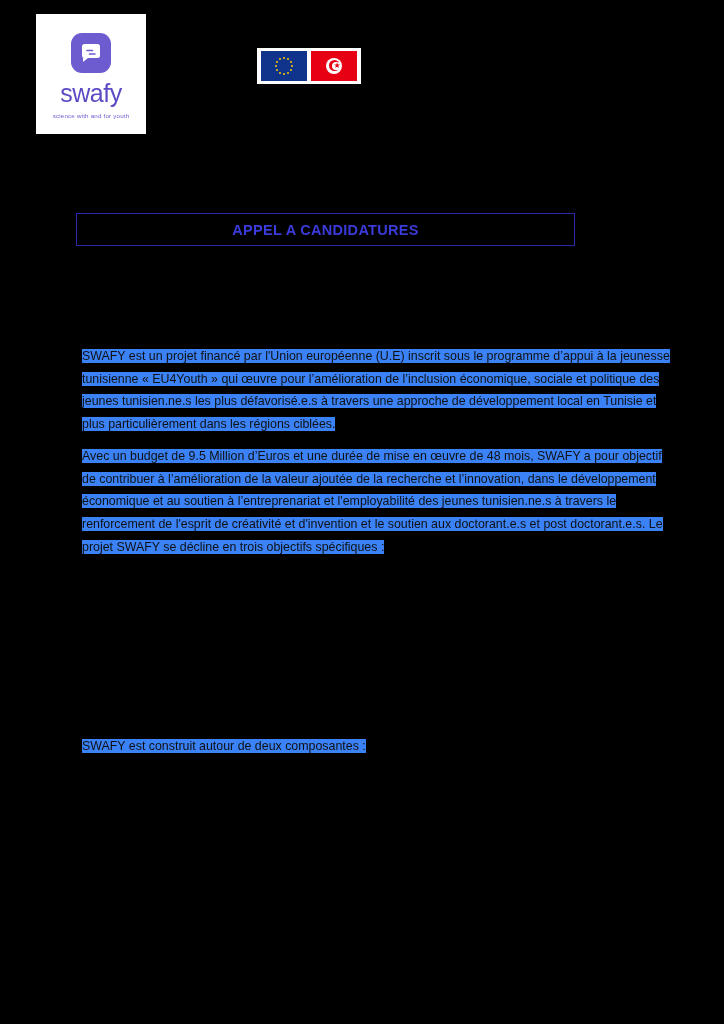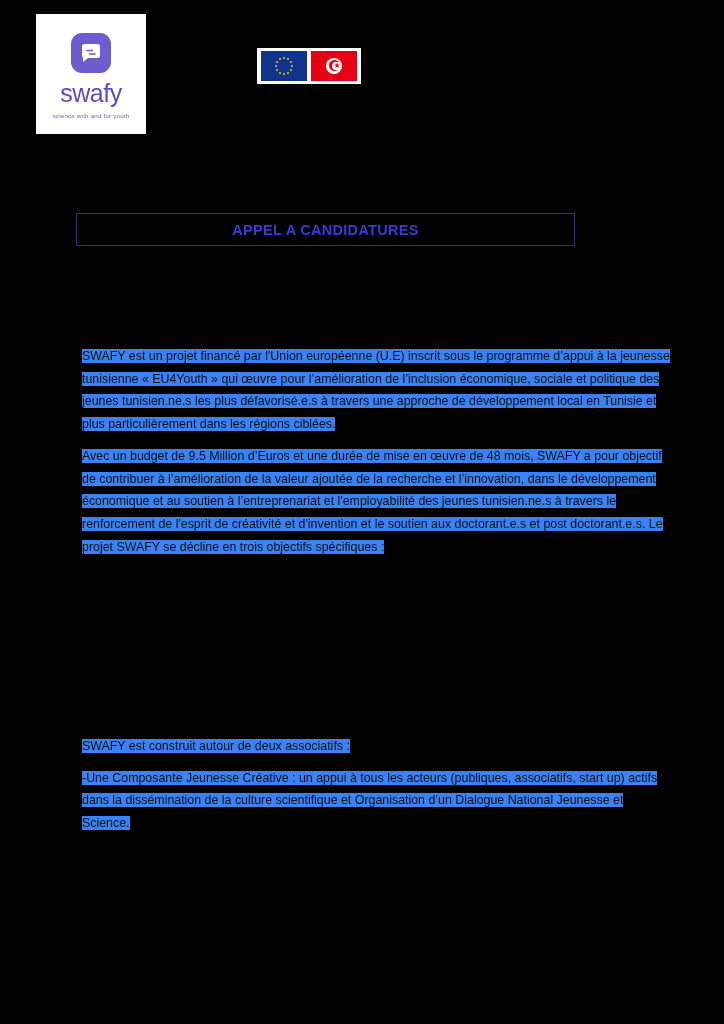--- a/index.html
+++ b/index.html
@@ -264,15 +264,14 @@
 <div class="title-box">
   <div class="title-text">APPEL A CANDIDATURES</div>
 </div>
 
 <div class="body">
   <div class="para-wrap"><span class="para">SWAFY est un projet financé par l'Union européenne (U.E) inscrit sous le programme d’appui à la jeunesse tunisienne « EU4Youth » qui œuvre pour l’amélioration de l’inclusion économique, sociale et politique des jeunes tunisien.ne.s les plus défavorisé.e.s à travers une approche de développement local en Tunisie et plus particulièrement dans les régions ciblées.</span></div>
   <div class="para-wrap"><span class="para">Avec un budget de 9.5 Million d’Euros et une durée de mise en œuvre de 48 mois, SWAFY a pour objectif de contribuer à l’amélioration de la valeur ajoutée de la recherche et l’innovation, dans le développement économique et au soutien à l’entreprenariat et l'employabilité des jeunes tunisien.ne.s à travers le renforcement de l'esprit de créativité et d'invention et le soutien aux doctorant.e.s et post doctorant.e.s. Le projet SWAFY se décline en trois objectifs spécifiques :</span></div>
 </div>
 
 <div class="body-lower">
-  <div class="para-wrap"><span class="para">SWAFY est construit autour de deux associatifs :</span></div>
-  <div class="para-wrap"><span class="para">-Une Composante Jeunesse Créative : un appui à tous les acteurs (publiques, associatifs, start up) actifs dans la dissémination de la culture scientifique et Organisation d’un Dialogue National Jeunesse et Science.</span></div>
+  <div class="para-wrap"><span class="para">SWAFY est construit autour de deux composantes :</span></div>
 </div>
 
 </body></html>

